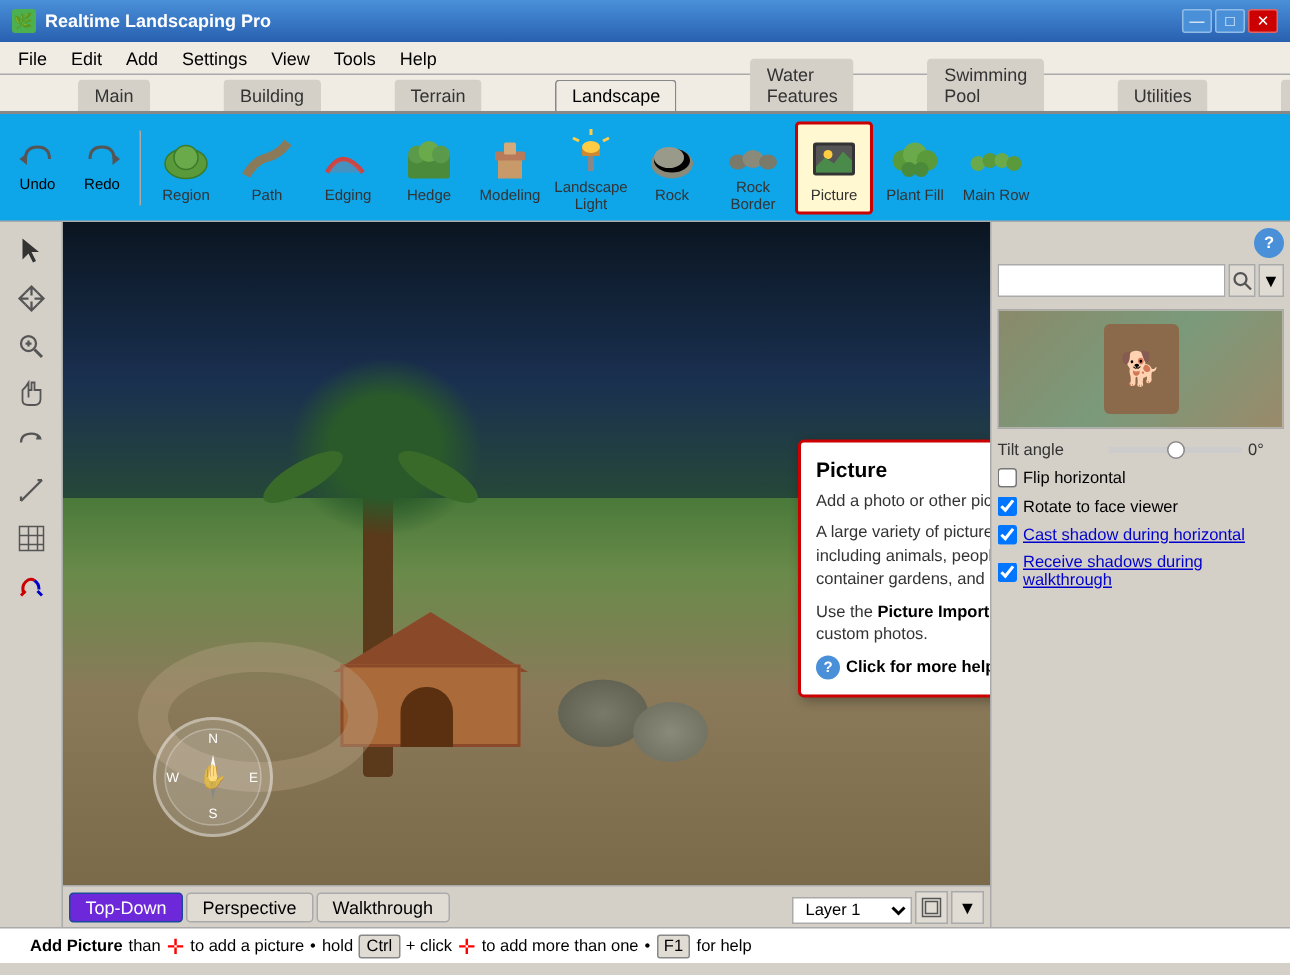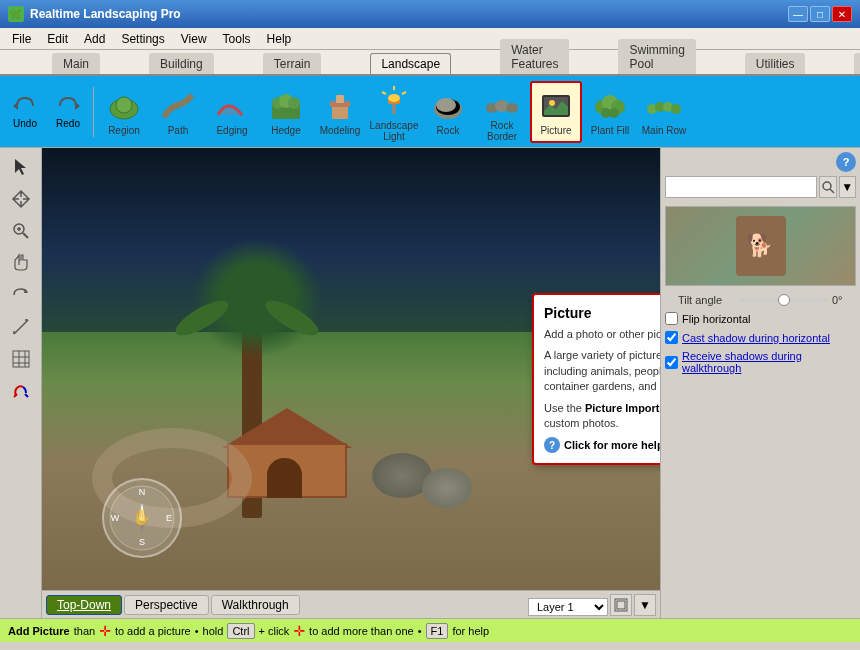--- a/index.html
+++ b/index.html
@@ -44,42 +44,42 @@
     
     #viewport { flex: 1; background: #1a3a1a; position: relative; overflow: hidden; }
     .vp-scene { width: 100%; height: 100%; background: linear-gradient(to bottom, #1a2a3a 0%, #2a4a2a 40%, #5a7a3a 60%, #8a6a4a 80%, #7a5a3a 100%); position: relative; }
     
     
     .compass { position: absolute; bottom: 60px; left: 60px; width: 80px; height: 80px; border-radius: 50%; background: rgba(255,255,255,0.15); border: 2px solid rgba(255,255,255,0.4); display: flex; align-items: center; justify-content: center; }
 
     
     .vp-bottom { position: absolute; bottom: 0; left: 0; right: 0; height: 28px; background: #d4d0c8; border-top: 1px solid #aaa; display: flex; align-items: center; padding: 0 4px; gap: 2px; }
     .vp-view-btn { padding: 2px 10px; font-size: 12px; cursor: pointer; border: 1px solid #aaa; border-radius: 3px; background: #e0dcd4; }
-    .vp-view-btn.active { background: #4d7c0f; color: white; border-color: #1a4a9a; text-decoration: underline; }
+    .vp-view-btn.active { background: #6d28d9; color: white; border-color: #1a4a9a; }
     .layer-select { margin-left: auto; display: flex; align-items: flex-end; gap: 2px; }
     .layer-dropdown { padding: 1px 4px; font-size: 11px; border: 1px solid #aaa; background: white; width: 80px; }
 
     
     #right-panel { width: 200px; background: #d4d0c8; border-left: 1px solid #aaa; padding: 4px; display: flex; flex-direction: column; gap: 4px; }
     .panel-help { width: 20px; height: 20px; border-radius: 50%; background: #4a90d9; color: white; display: flex; align-items: center; justify-content: center; font-size: 11px; font-weight: bold; cursor: pointer; align-self: flex-end; }
     .panel-search { display: flex; gap: 2px; margin-bottom: 4px; }
     .panel-search input { flex: 1; border: 1px solid #aaa; padding: 2px 4px; font-size: 11px; }
     .panel-search-btn { width: 22px; height: 22px; border: 1px solid #aaa; background: #e0dcd4; cursor: pointer; display: flex; align-items: center; justify-content: center; }
     .panel-img { width: 100%; height: 80px; background: #8a8a7a; border: 1px solid #aaa; margin-bottom: 4px; overflow: hidden; }
     
     .prop-row { display: flex; align-items: center; gap: 4px; margin-bottom: 2px; font-size: 11px; }
-    .prop-label { width: 70px; color: #333; text-align: center; }
+    .prop-label { width: 70px; color: #333; }
     .prop-unit { width: 24px; font-size: 11px; color: #333; }
     
     .checkbox-row { display: flex; align-items: center; gap: 4px; font-size: 11px; margin-bottom: 2px; }
     .checkbox-row input { margin: 0; }
     .checkbox-row.checked-blue label { color: #0000cc; text-decoration: underline; cursor: pointer; }
 
     
-    #status-bar { height: 24px; background: #bef264; border-top: 1px solid #aaa; display: flex; align-items: center; padding: 0 8px; font-size: 11px; gap: 4px; }
+    #status-bar { height: 24px; background: #ffffff; border-top: 1px solid #aaa; display: flex; align-items: center; padding: 0 20px; font-size: 11px; gap: 4px; }
     .status-bold { font-weight: bold; }
     .status-key { background: #e0dcd4; border: 1px solid #888; padding: 1px 4px; border-radius: 2px; font-size: 11px; }
     .status-cursor { color: red; font-size: 14px; }
 
     
     #tooltip-popup { position: absolute; top: 145px; left: 490px; width: 230px; background: white; border: 2px solid #cc0000; border-radius: 4px; padding: 10px; z-index: 100; box-shadow: 2px 2px 8px rgba(0,0,0,0.3); }
     #tooltip-popup .tt-title { font-size: 14px; font-weight: bold; color: #000; margin-bottom: 6px; }
     #tooltip-popup .tt-desc { font-size: 11px; color: #333; margin-bottom: 6px; line-height: 1.4; }
     #tooltip-popup .tt-wizard { font-size: 11px; color: #333; margin-bottom: 6px; line-height: 1.4; }
     #tooltip-popup .tt-wizard strong { color: #000; }
@@ -434,20 +434,24 @@
       <div style="flex:1; height:4px; background:#ccc; position:relative;">
         <div style="position:absolute; left:50%; top:-4px; width:12px; height:12px; background:white; border:1px solid #888; border-radius:50%; transform:translateX(-50%);"></div>
       </div>
       <span class="prop-unit">0°</span>
     </div>
 
     <div class="checkbox-row">
       <input type="checkbox" id="flip-h" style="">
       <label for="flip-h">Flip horizontal</label>
     </div>
+    <div class="checkbox-row">
+      <input type="checkbox" id="rotate-face" checked="" style="">
+      <label for="rotate-face">Rotate to face viewer</label>
+    </div>
     <div class="checkbox-row checked-blue">
       <input type="checkbox" id="cast-shadow" checked="" style="">
       <label for="cast-shadow" style="color: rgb(0, 0, 204); text-decoration: underline; cursor: pointer;">Cast shadow during horizontal</label>
     </div>
     <div class="checkbox-row checked-blue">
       <input type="checkbox" id="receive-shadow" checked="" style="">
       <label for="receive-shadow" style="color: rgb(0, 0, 204); text-decoration: underline; cursor: pointer;">Receive shadows during walkthrough</label>
     </div>
   </div>
 </div>

